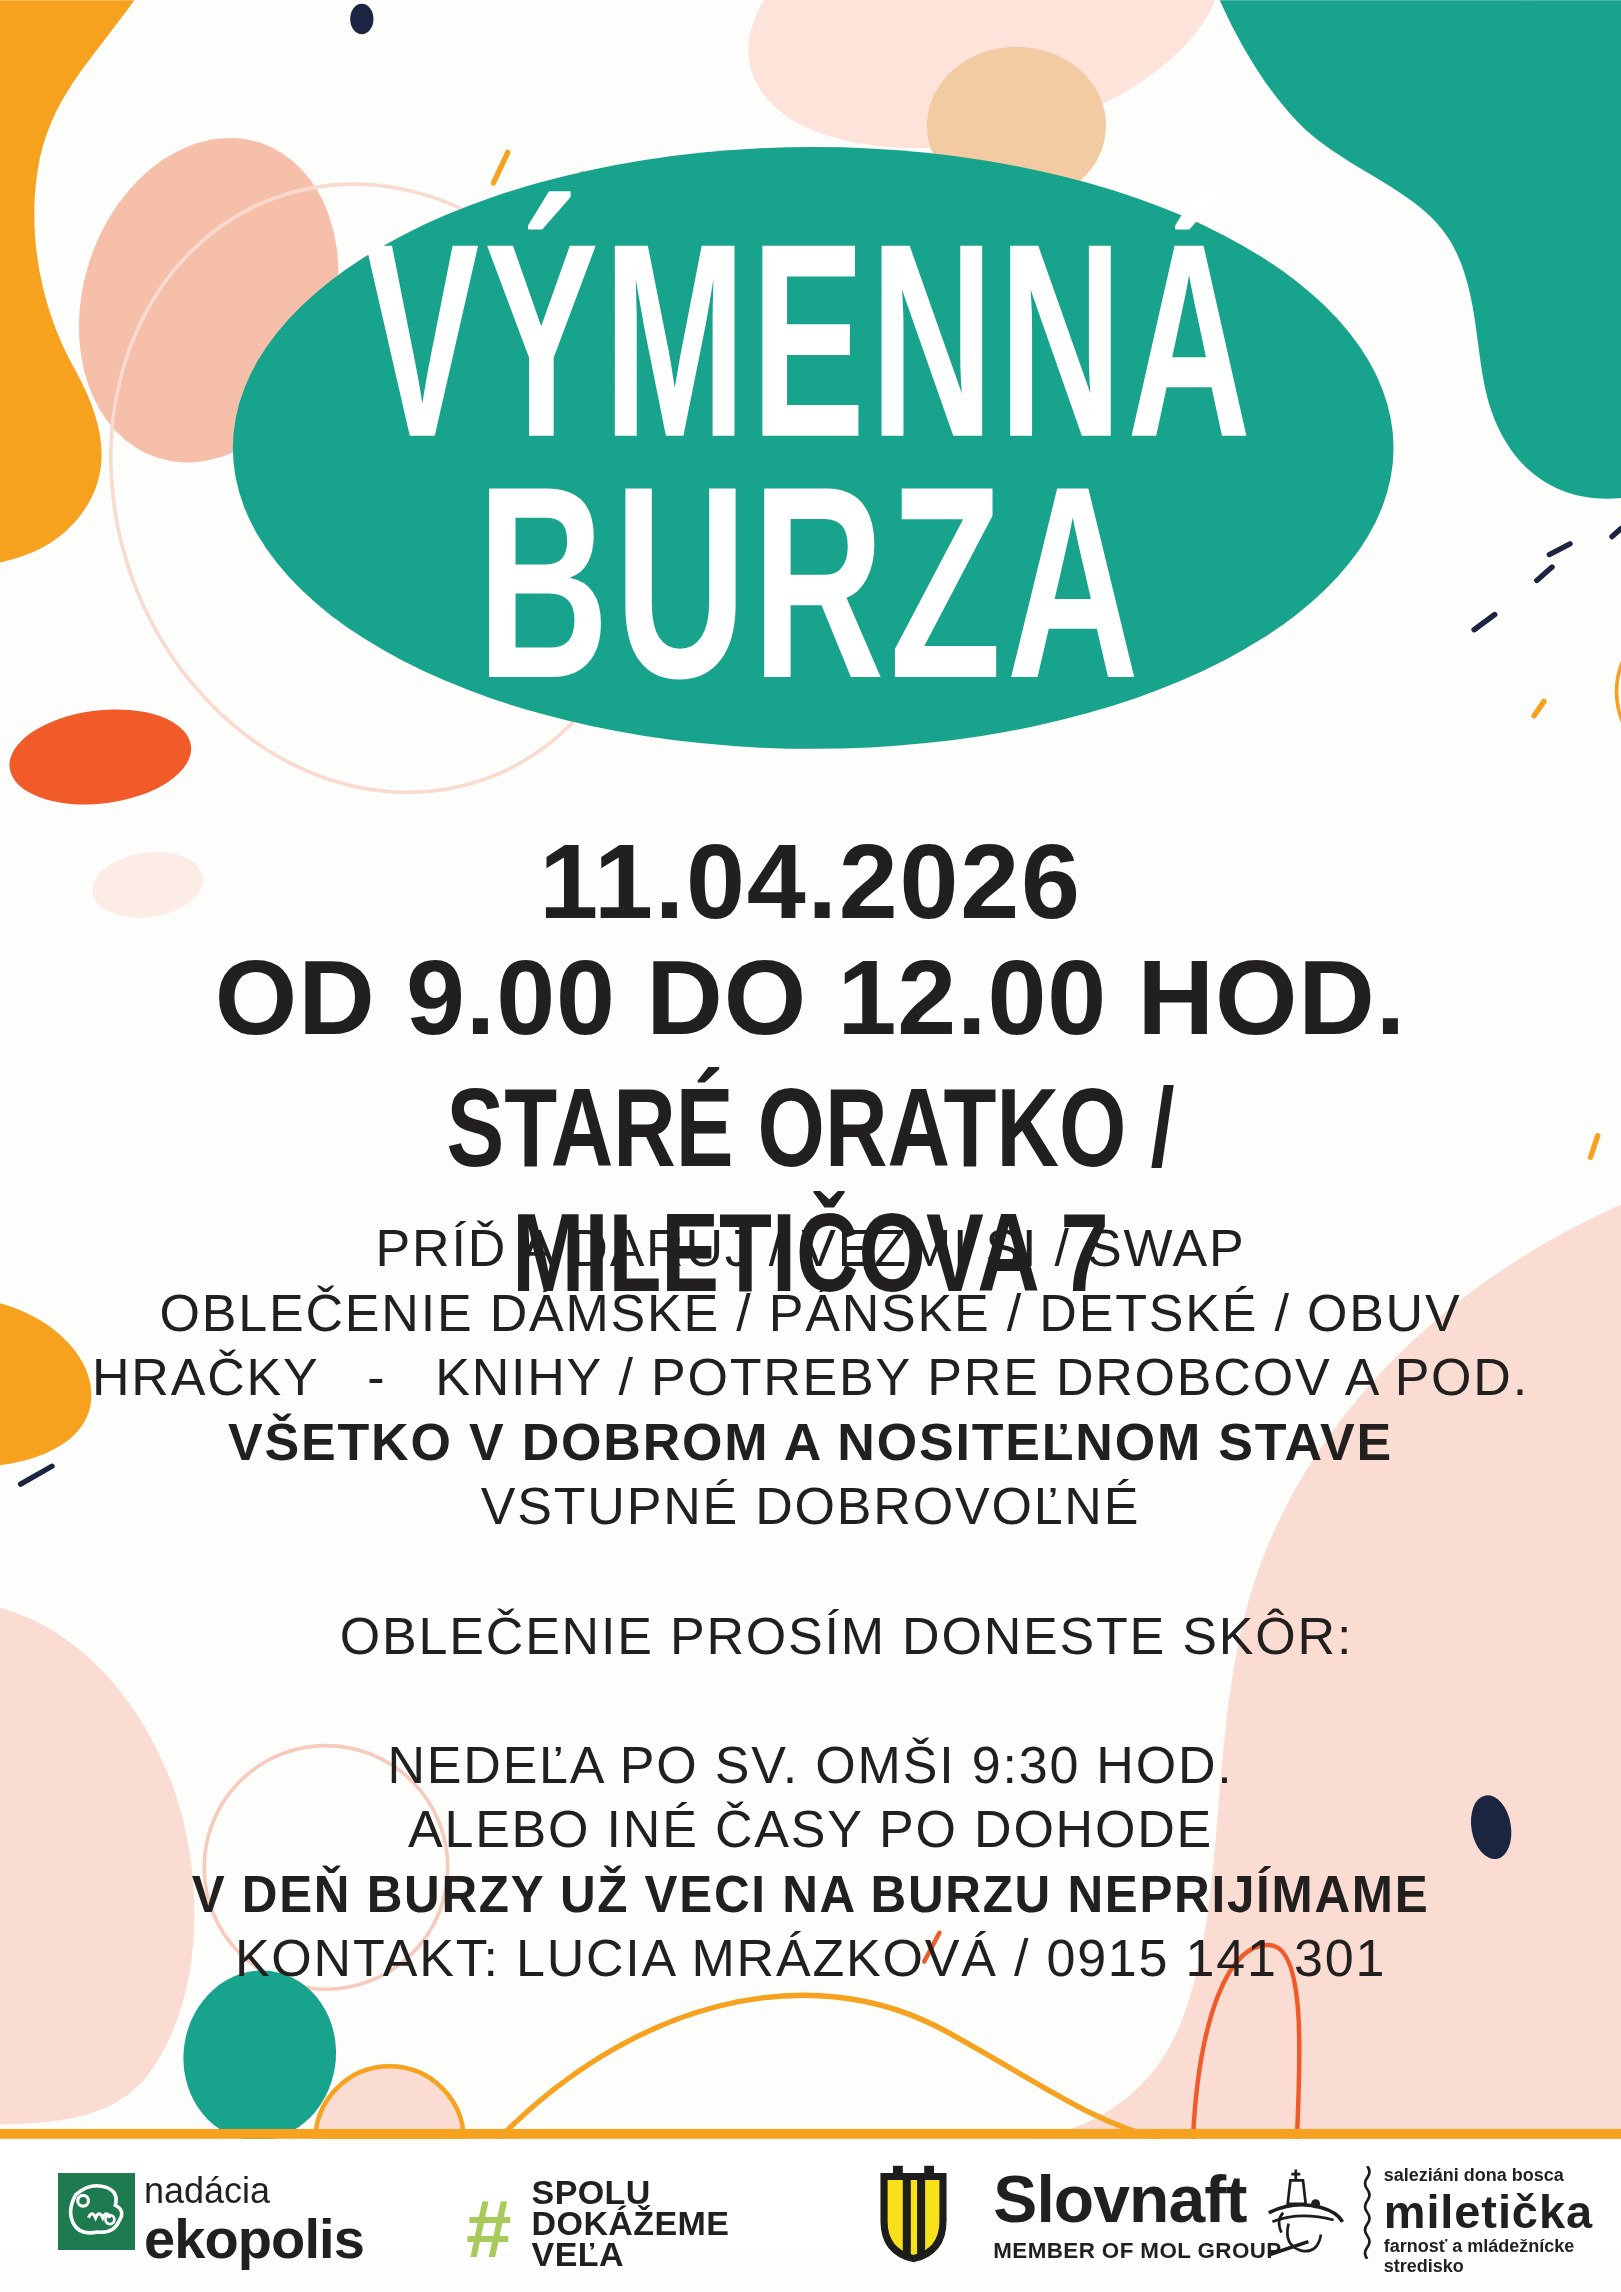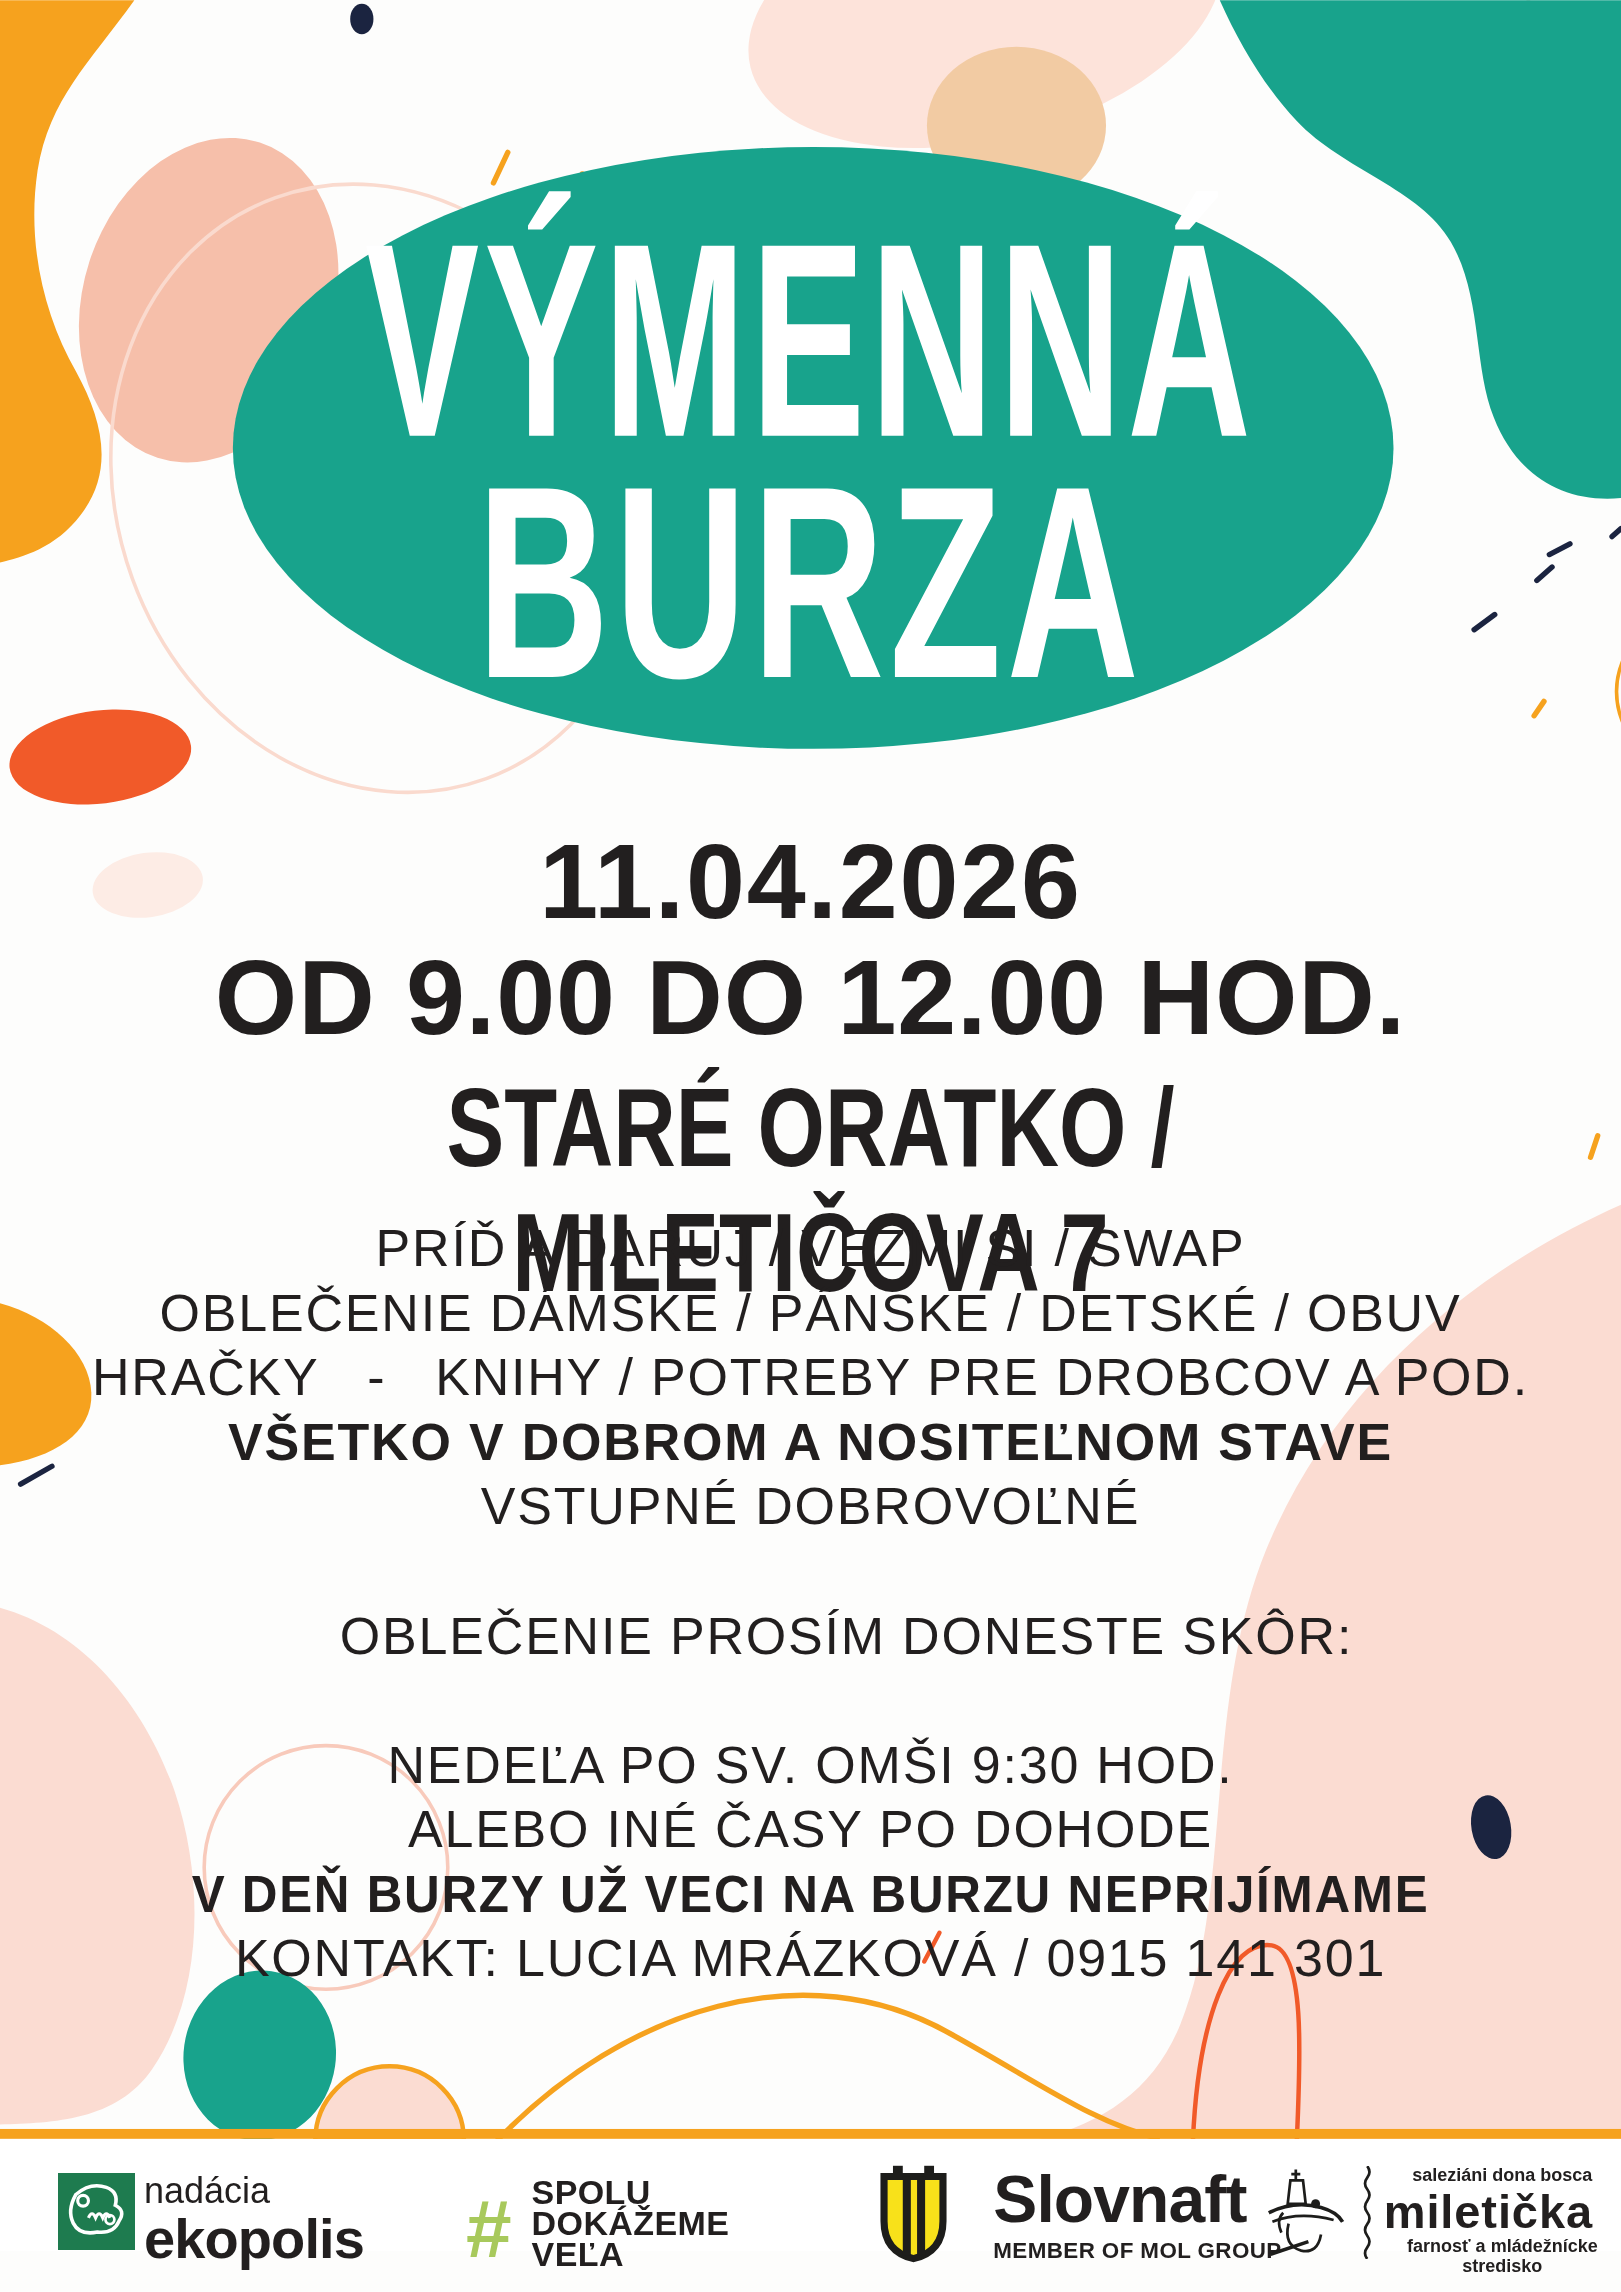--- a/index.html
+++ b/index.html
@@ -30,21 +30,21 @@
   .eko-big{font-size:56px;font-weight:700;letter-spacing:-0.9px;margin-top:1.8px;}
   .spolu{left:466px;top:38px;}
   .hash{font-size:82px;font-weight:700;color:#a8c95c;line-height:77px;margin-top:12.5px;}
   .spolu-text{margin-left:20px;font-weight:700;font-size:34px;line-height:31px;letter-spacing:0.4px;}
   .slovnaft{left:873px;top:25px;gap:25px;}
   .slv-text{margin-left:14.3px;}
   .slv-name{font-size:66px;font-weight:700;letter-spacing:-0.9px;line-height:70px;}
   .slv-sub{font-size:22.4px;font-weight:700;letter-spacing:0.4px;margin-top:3.6px;}
   .mileticka{left:1258px;top:27px;}
   .mil-text{margin-left:10.7px;}
-  .mil-small{font-size:18px;font-weight:700;line-height:19.7px;text-align:center;}
+  .mil-small{font-size:18px;font-weight:700;line-height:19.7px;}
   .mil-big{font-size:47px;font-weight:700;letter-spacing:0.9px;line-height:48px;margin:1.8px 0;}
   .wavy{margin-left:12.5px;}
 </style>
 </head>
 <body>
 
 <div class="poster">
 
   <svg class="deco" width="1621" height="2293" viewBox="0 0 1810 2560">
 

